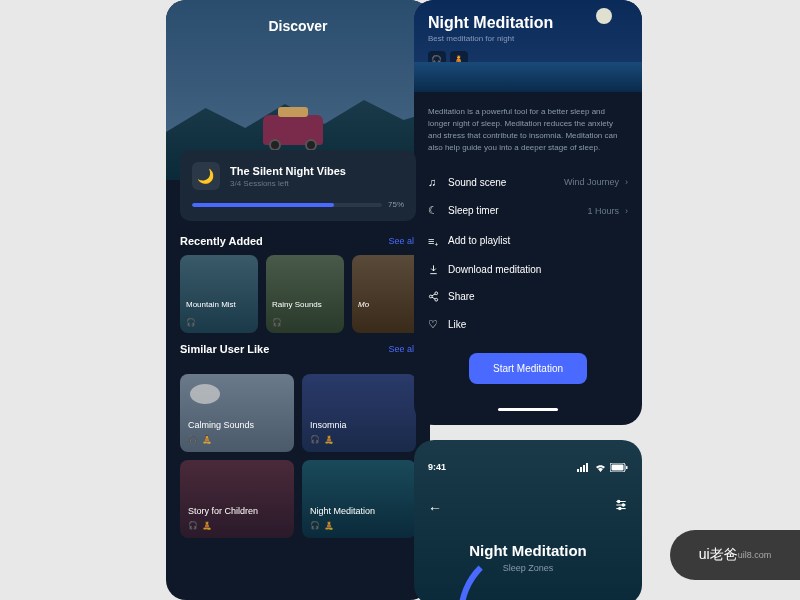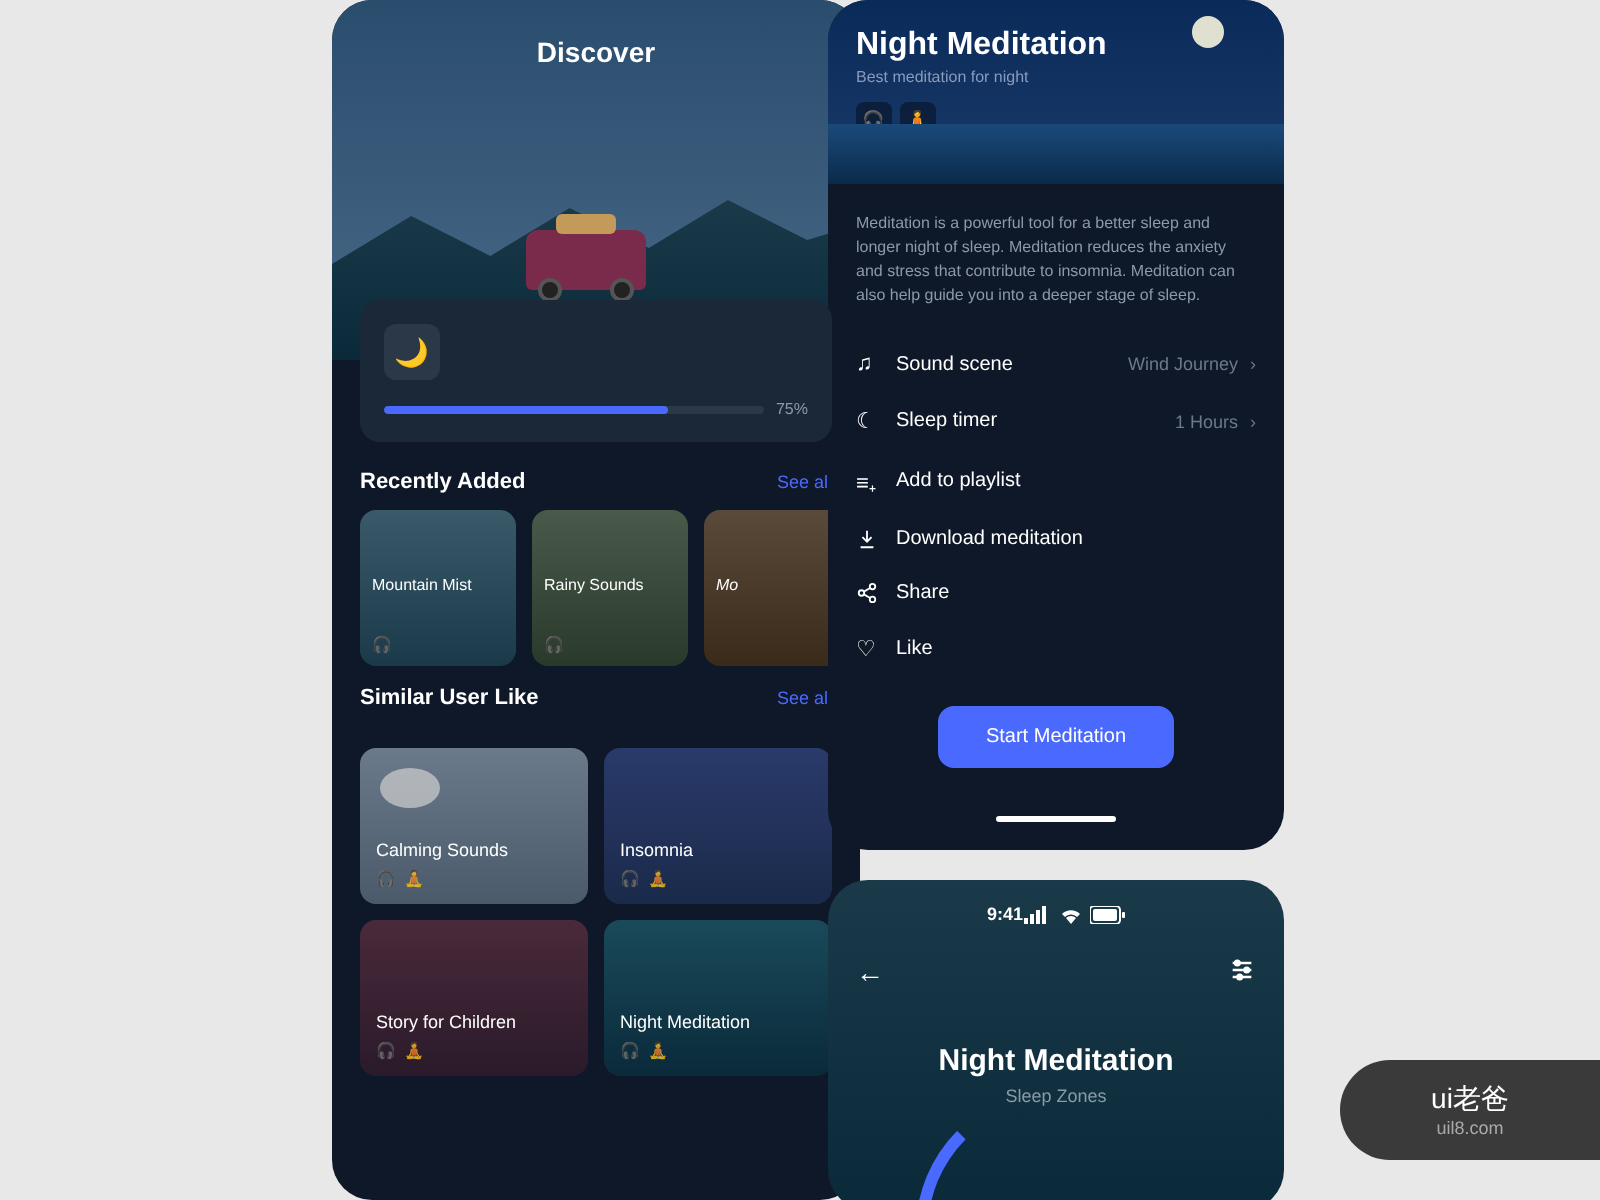--- a/index.html
+++ b/index.html
@@ -29,21 +29,21 @@
 .progress-pct { font-size: 8px; color: #8a9aaa; }
 
 .section-head { display: flex; justify-content: space-between; align-items: center; padding: 0 14px; margin: 10px 0 8px; }
 .section-title { font-size: 11px; font-weight: 600; }
 .see-all { font-size: 9px; color: #4a6aff; cursor: pointer; }
 
 .h-scroll { display: flex; gap: 8px; padding: 0 14px; overflow: hidden; }
 .h-card { width: 78px; height: 78px; border-radius: 8px; position: relative; background: linear-gradient(180deg, #3a5a6a, #1a3a4a); overflow: hidden; flex-shrink: 0; }
 .h-card.rain { background: linear-gradient(180deg, #4a5a4a, #2a3a2a); }
 .h-card.cut { background: linear-gradient(180deg, #5a4a3a, #3a2a1a); font-style: italic; }
-.h-card-label { position: absolute; bottom: 36px; left: 6px; font-size: 8px; font-weight: 500; text-align: center; }
+.h-card-label { position: absolute; bottom: 24px; left: 6px; font-size: 8px; font-weight: 500; text-align: center; }
 .h-card-icon { position: absolute; bottom: 6px; left: 6px; font-size: 8px; opacity: 0.8; }
 
 .grid2 { display: grid; grid-template-columns: 1fr 1fr; gap: 8px; padding: 11px 14px; }
 .g-card { height: 78px; border-radius: 8px; position: relative; overflow: hidden; padding: 8px; display: flex; flex-direction: column; justify-content: flex-end; }
 .g-card.calming { background: linear-gradient(180deg, #6a7a8a, #4a5a6a); }
 .g-card.insomnia { background: linear-gradient(180deg, #2a3a6a, #1a2a4a); }
 .g-card.story { background: linear-gradient(180deg, #4a2a3a, #2a1a2a); }
 .g-card.night { background: linear-gradient(180deg, #1a4a5a, #0a2a3a); }
 .g-card-label { font-size: 9px; font-weight: 500; line-height: 1.2; margin-bottom: 4px; }
 .g-card-icons { display: flex; gap: 4px; font-size: 8px; opacity: 0.8; }
@@ -63,32 +63,32 @@
 .setting-row { display: flex; align-items: center; padding: 8px 0; cursor: pointer; }
 .setting-icon { width: 20px; font-size: 11px; }
 .setting-label { flex: 1; font-size: 10px; font-weight: 500; }
 .setting-value { font-size: 9px; color: #6a7a8a; margin-right: 6px; }
 .chevron { font-size: 9px; color: #6a7a8a; }
 .start-btn { display: block; margin: 14px auto 0; padding: 10px 24px; background: #4a6aff; color: #fff; border: none; border-radius: 8px; font-size: 10px; font-weight: 500; cursor: pointer; }
 .home-ind { width: 60px; height: 3px; background: #fff; border-radius: 2px; margin: 10px auto; }
 
 
 .p3 { left: 414px; top: 440px; width: 228px; height: 165px; background: linear-gradient(180deg, #1a3a4a, #0a2a3a); }
-.p3-status { display: flex; justify-content: center; padding: 12px 14px; font-size: 9px; font-weight: 600; }
+.p3-status { display: flex; justify-content: space-between; padding: 22px 14px; font-size: 9px; font-weight: 600; }
 .p3-status-r { display: flex; gap: 3px; align-items: center; }
 .p3-topbar { display: flex; justify-content: space-between; padding: 4px 14px; }
 .p3-back { font-size: 14px; cursor: pointer; }
 .p3-sliders { font-size: 12px; cursor: pointer; }
 .p3-center { text-align: center; margin-top: 24px; }
 .p3-title { font-size: 15px; font-weight: 700; }
 .p3-sub { font-size: 9px; color: #8a9aaa; margin-top: 4px; }
 .p3-ring { position: absolute; bottom: -80px; left: 50%; transform: translateX(-50%); width: 140px; height: 140px; border: 6px solid #4a6aff; border-radius: 50%; border-top-color: transparent; border-right-color: transparent; }
 
 
-.watermark { position: absolute; right: 0; bottom: 20px; width: 130px; height: 50px; background: #3a3a3a; border-radius: 25px 0 0 25px; display: flex; align-items: center; justify-content: center; flex-direction: column; }
+.watermark { position: absolute; right: 0; bottom: 20px; width: 130px; height: 50px; background: #3a3a3a; border-radius: 25px 0 0 25px; display: flex; align-items: center; justify-content: center; flex-direction: row; }
 .watermark-t { font-size: 14px; color: #fff; font-weight: 500; }
 .watermark-b { font-size: 9px; color: #aaa; }
 
 svg { display: block; }
 </style>
 </head>
 <body>
 
 <div class="phone p1">
   <div class="p1-hero">
@@ -99,20 +99,24 @@
         <div class="p1-wheel l"></div>
         <div class="p1-wheel r"></div>
       </div>
     </div>
     <div class="p1-title">Discover</div>
   </div>
 
   <div class="session-card">
     <div class="session-head">
       <div class="moon-badge">🌙</div>
+      <div>
+        <div class="session-title">The Silent Night Vibes</div>
+        <div class="session-sub">3/4 Sessions left</div>
+      </div>
     </div>
     <div class="progress-row">
       <div class="progress-bar">
           <div class="progress-fill"></div>
         </div>
       <div class="progress-pct">75%</div>
     </div>
   </div>
 
   <div class="section-head">

